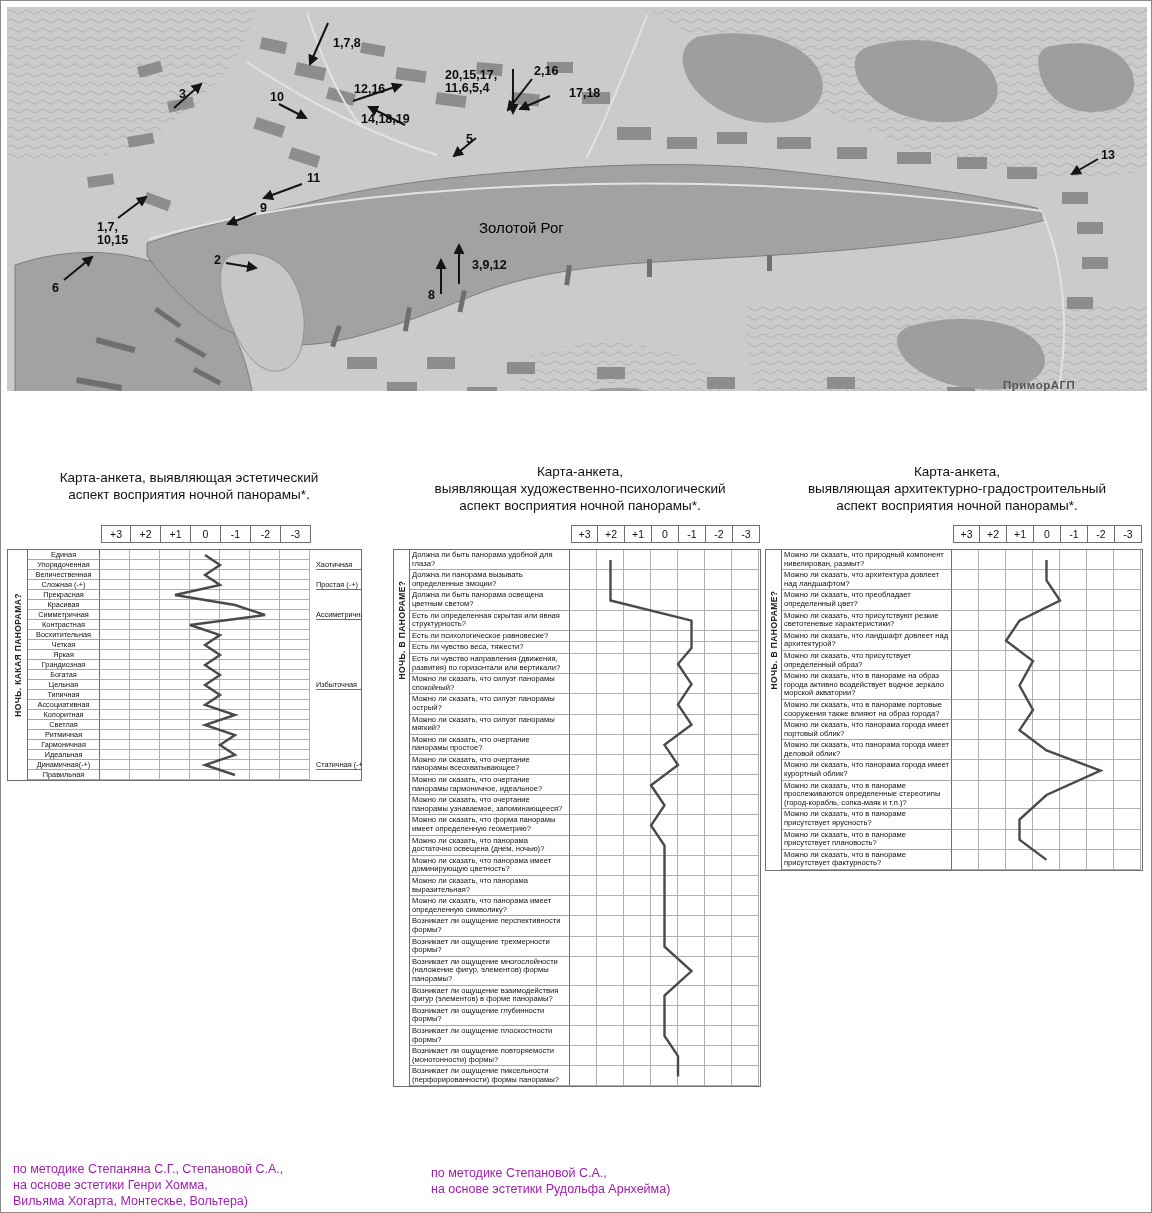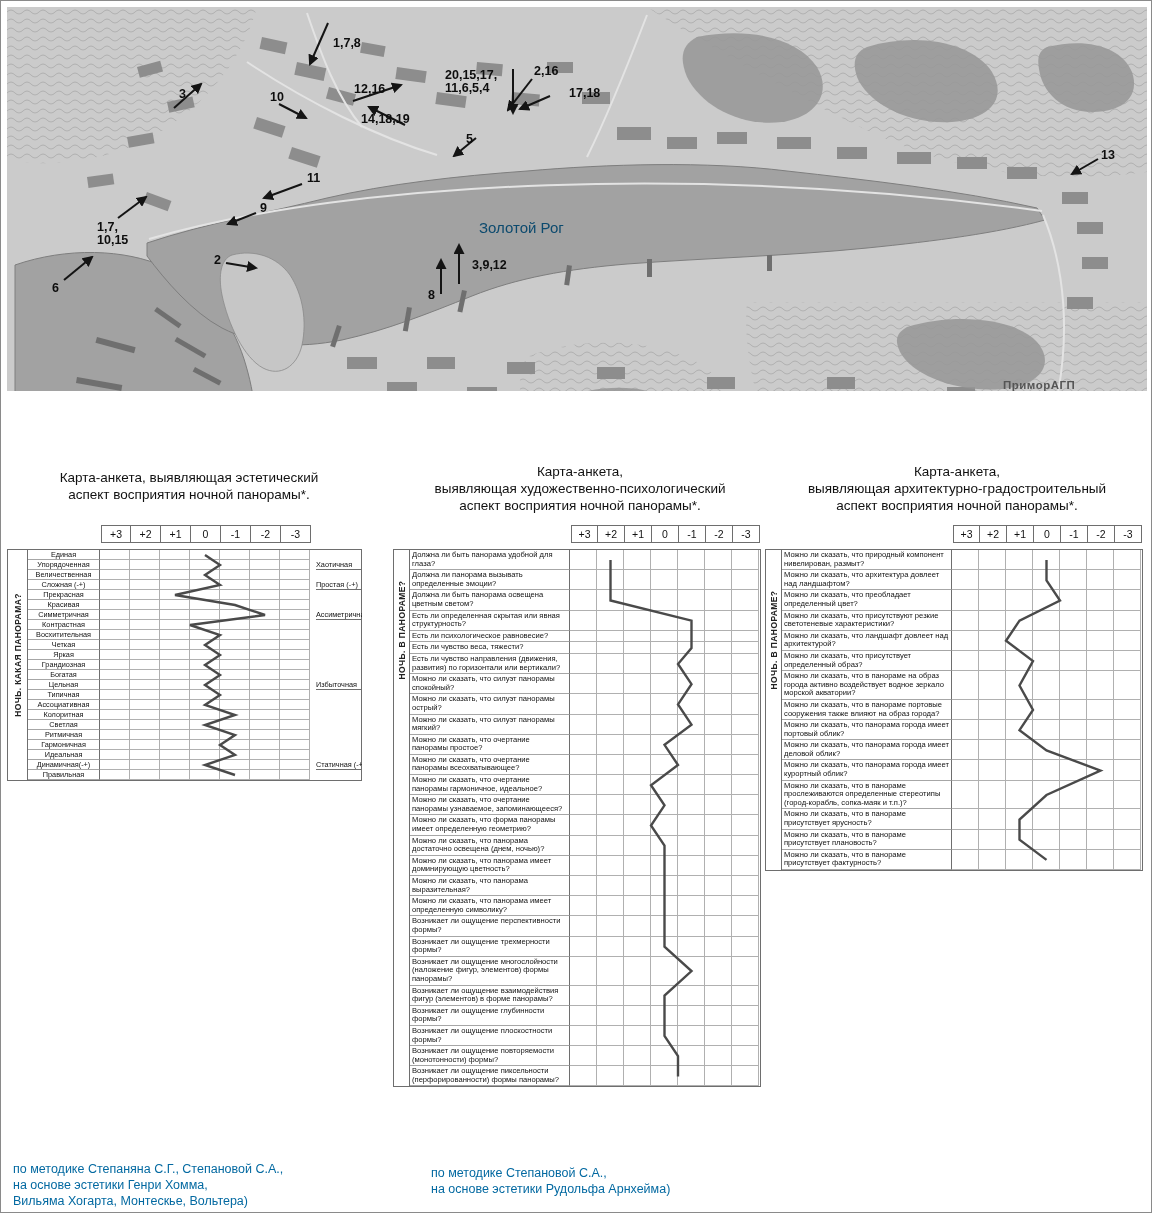--- a/index.html
+++ b/index.html
@@ -4,29 +4,29 @@
 <style>
   *{box-sizing:border-box;margin:0;padding:0}
   html,body{width:1152px;height:1213px;background:#fff;font-family:"Liberation Sans",sans-serif;color:#111}
   #figure{position:absolute;left:0;top:0;width:1152px;height:1213px;border:1px solid #8a8a8a;background:#fff}
 
   
   #map{position:absolute;left:6px;top:6px;width:1140px;height:384px;background:#cbcbcb;overflow:hidden}
   #map-art{position:absolute;left:0;top:0}
   #map-labels{position:absolute;left:0;top:0;width:100%;height:100%}
   .map-ann{position:absolute;font-weight:bold;font-size:12.5px;line-height:13px;color:#0d0d0d;white-space:pre-line}
-  #sea-label{position:absolute;left:472px;top:212px;font-size:15px;color:#0c4a6e}
+  #sea-label{position:absolute;left:472px;top:212px;font-size:15px;color:#000000}
   #place-label{position:absolute;left:996px;top:372px;font-size:11.5px;font-weight:bold;color:#555;letter-spacing:.5px}
 
   
   .sec-title{position:absolute;text-align:center;font-size:13.5px;line-height:17px;color:#111;white-space:pre-line}
   #title-0{left:14px;top:468px;width:348px}
   #title-1{left:396px;top:462px;width:366px}
   #title-2{left:768px;top:462px;width:376px}
-  .sec-footer{position:absolute;font-size:12.5px;line-height:16px;color:#0369a1;white-space:pre-line}
+  .sec-footer{position:absolute;font-size:12.5px;line-height:16px;color:#a21caf;white-space:pre-line}
   #footer-0{left:12px;top:1160px;width:350px}
   #footer-1{left:430px;top:1164px;width:340px}
   #footer-2{left:788px;top:1157px;width:360px}
 
   
   .chart{position:absolute}
   #chart-0{left:6px;top:524px;width:355px}
   #chart-1{left:392px;top:524px;width:368px}
   #chart-2{left:764px;top:524px;width:378px}
   .hrow{display:flex;height:18px}

